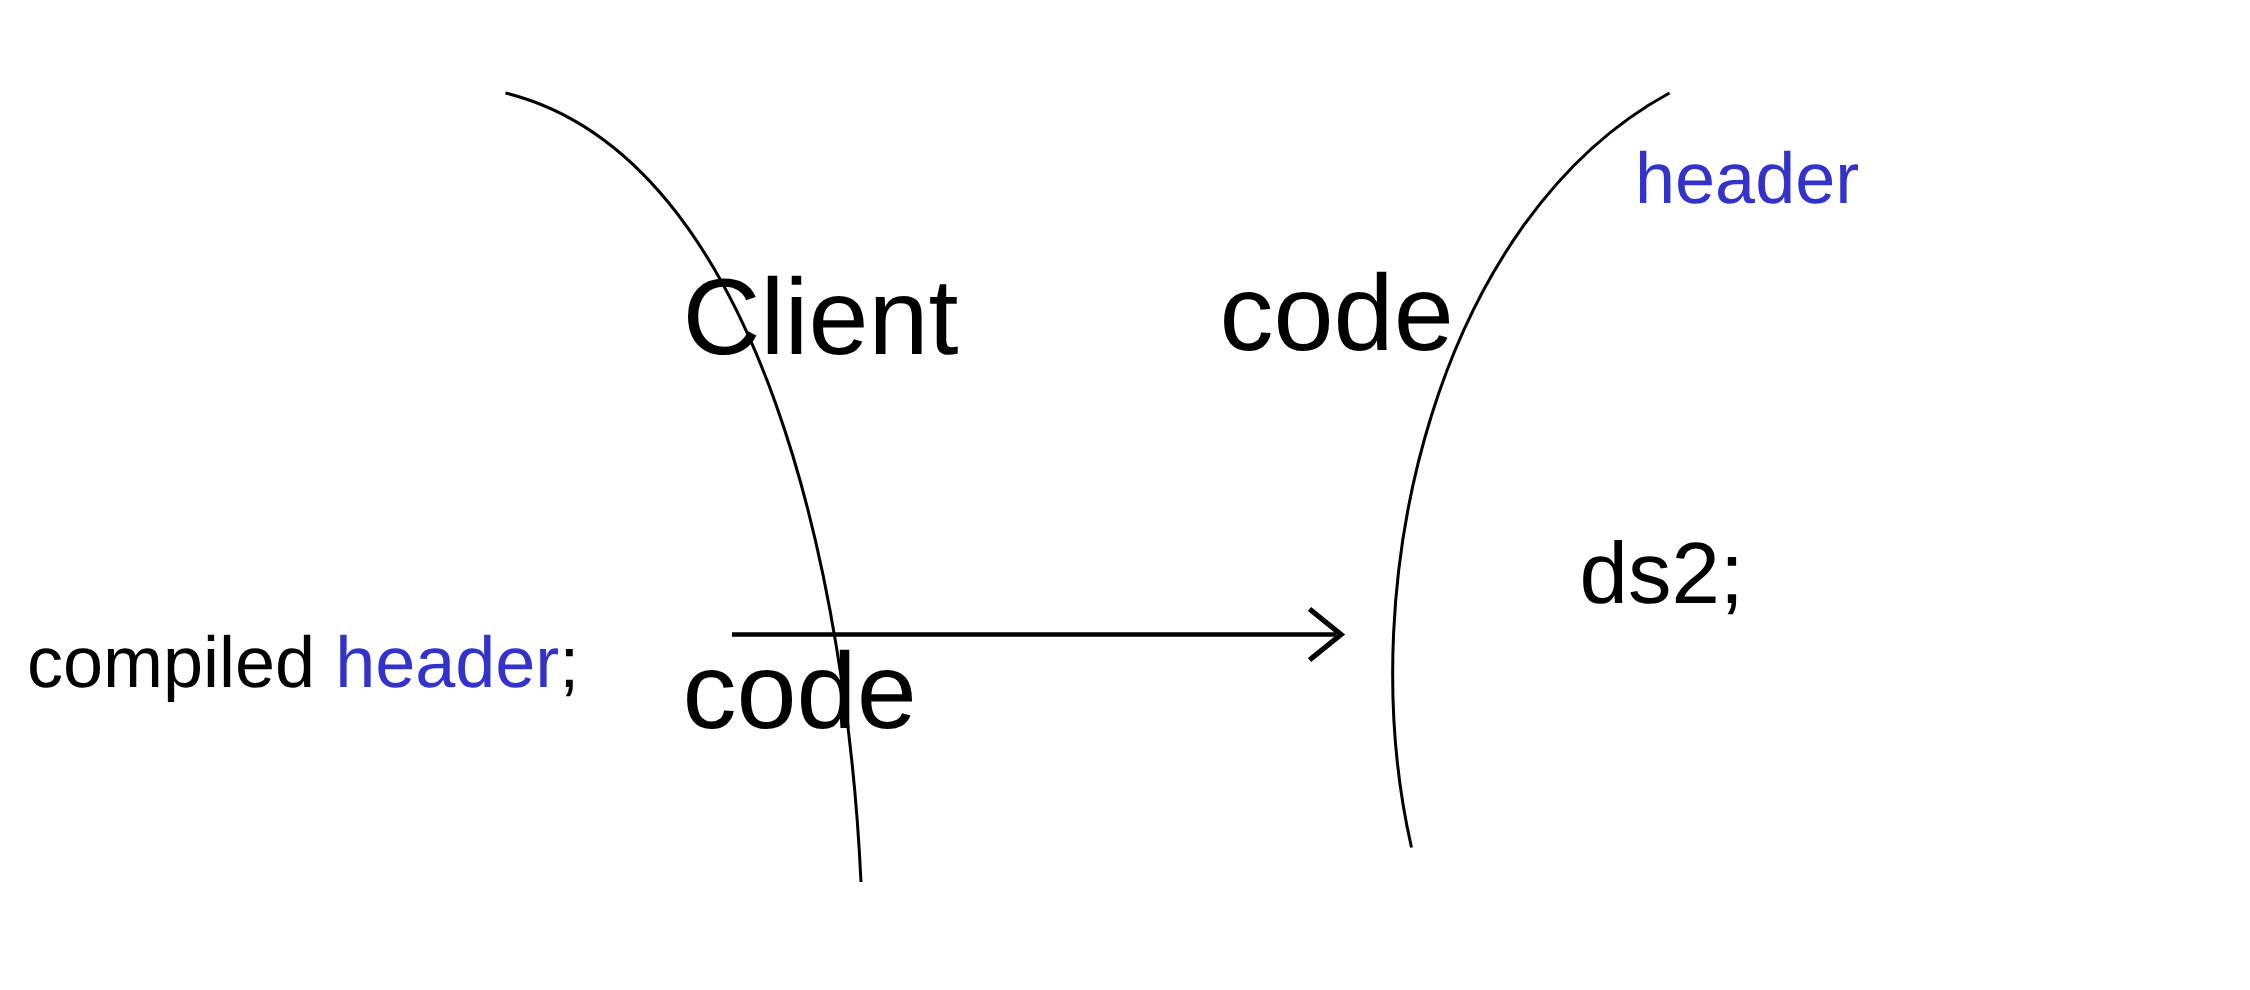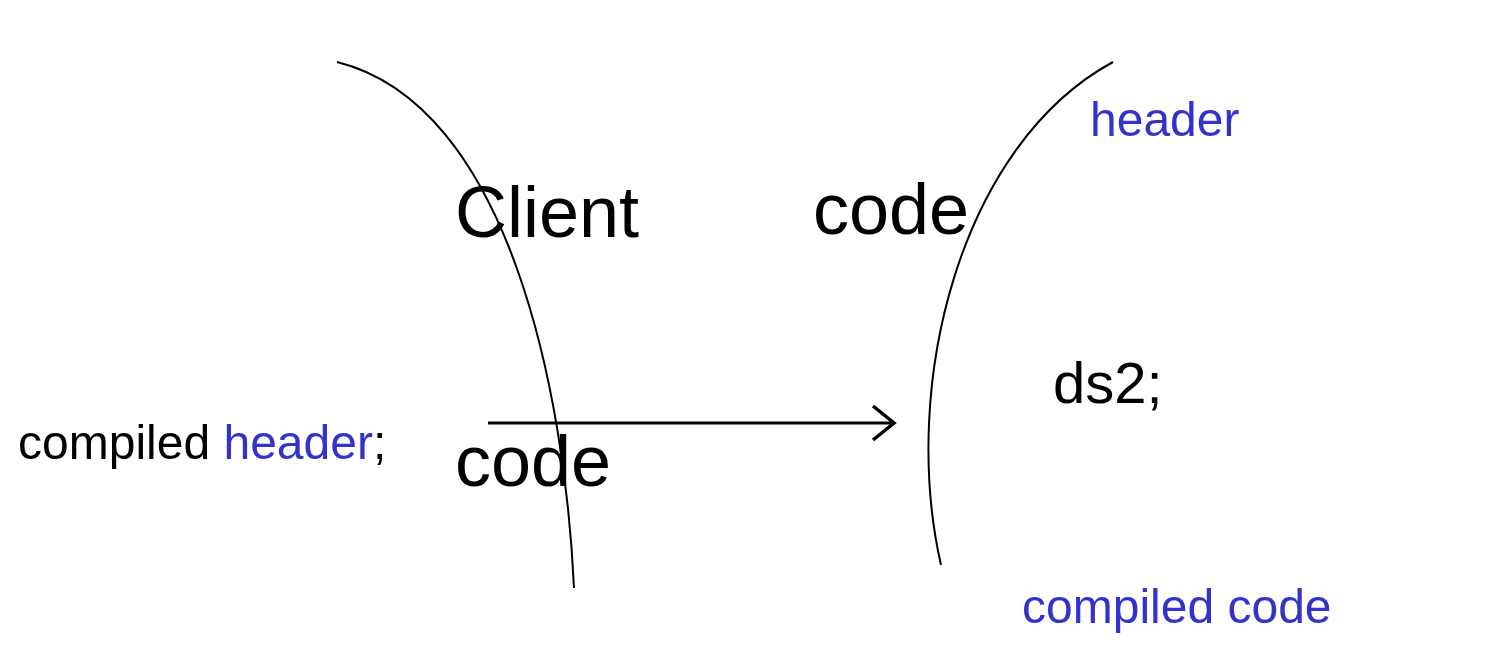--- a/index.html
+++ b/index.html
@@ -80,15 +80,14 @@
     
     
   </div>
 
   <div class="txt small" style="left:1053px; top:175px;">
     <div>ds2;</div>
     
     
   </div>
 
-  <div class="txt big single blue" style="left:1022px; top:571px;">compiled code</div>
 
 </div>
 
 </body></html>

